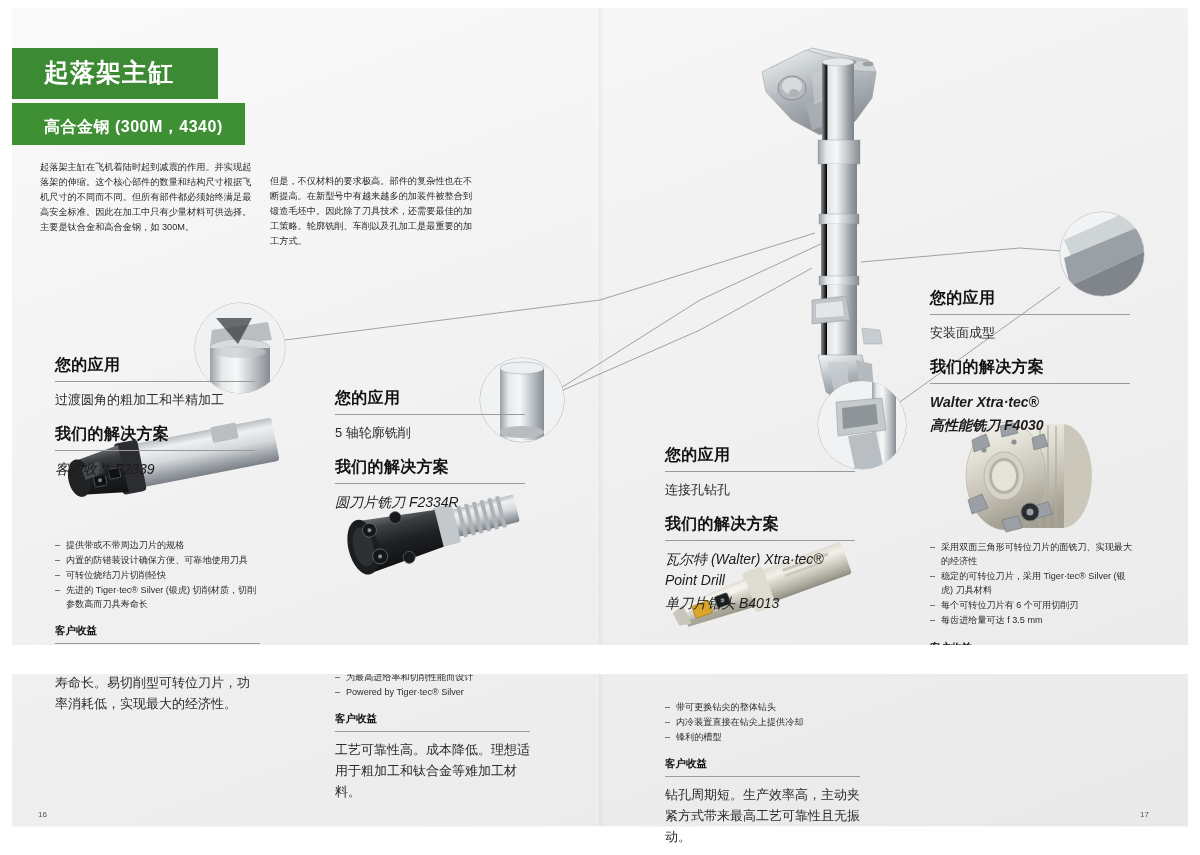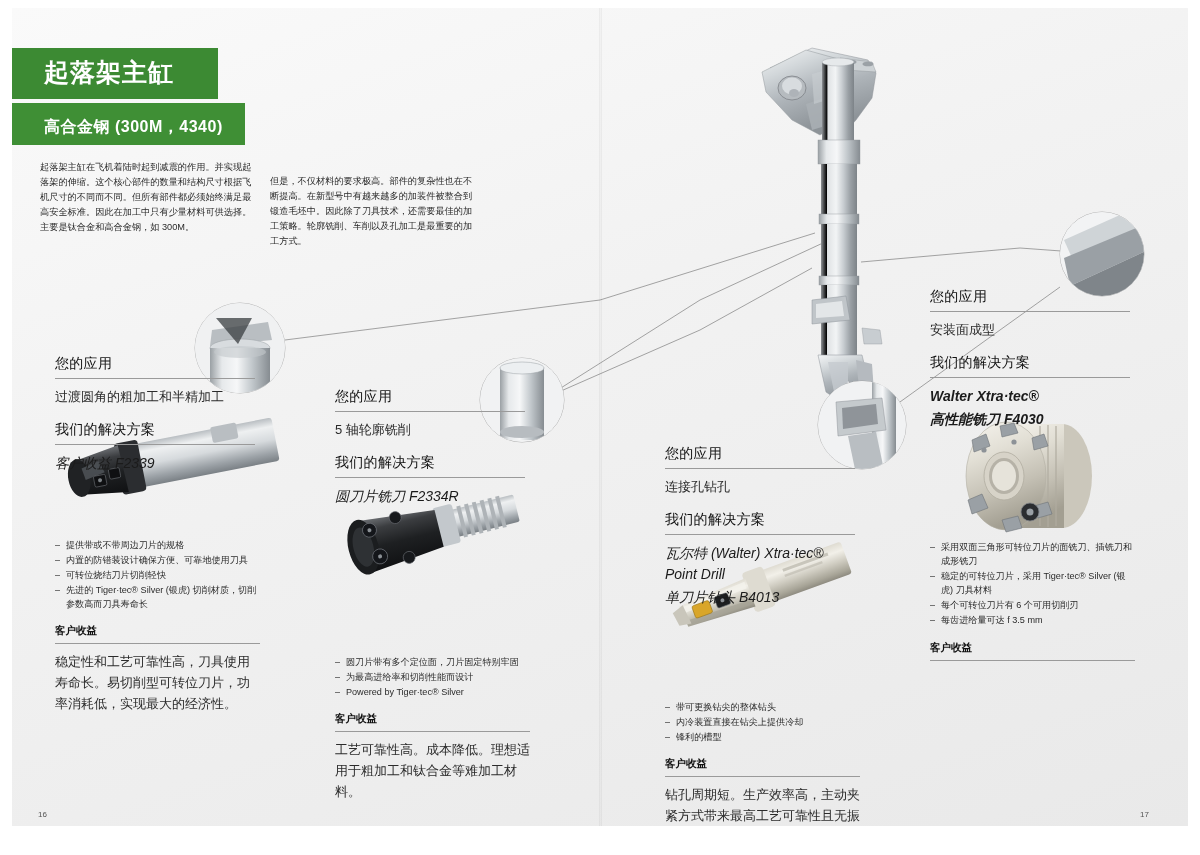--- a/index.html
+++ b/index.html
@@ -3,21 +3,21 @@
 <meta charset="utf-8">
 <style>
   html,body{margin:0;padding:0;}
   body{
     width:1200px;height:855px;overflow:hidden;
     background:#ffffff;
     font-family:"Liberation Sans","DejaVu Sans",sans-serif;
     color:#1b1b1b;
   }
   .page{
-    position:absolute;left:0;top:0;width:1200px;height:855px;
+    position:absolute;left:0;top:0;width:1200px;height:674px;
     background:
       linear-gradient(180deg,#fbfbfb 0%,#f3f3f3 35%,#ececec 100%);
   }
   
   .sheet{
     position:absolute;left:12px;top:8px;width:1176px;height:818px;
     background:linear-gradient(160deg,#fafafa 0%,#f2f2f2 40%,#e9e9e9 100%);
     box-shadow:0 0 0 1px rgba(0,0,0,.03);
   }
   .gutter{
@@ -52,21 +52,21 @@
   
   .intro{
     position:absolute;font-size:9.2px;line-height:1.62;color:#2a2a2a;
   }
   .intro.col1{left:40px;top:160px;width:215px;}
   .intro.col2{left:270px;top:174px;width:205px;}
 
   
   .block{position:absolute;}
   .block .lbl{
-    font-size:14px;font-weight:normal;color:#111;letter-spacing:.3px;
+    font-size:16px;font-weight:bold;color:#111;letter-spacing:.3px;
     padding-bottom:5px;
   }
   .block .rule{height:1px;background:#9a9a9a;margin-bottom:8px;}
   .block .val{font-size:13px;line-height:1.55;color:#2b2b2b;margin-bottom:14px;}
   .block .prod{font-size:14px;line-height:1.5;color:#1b1b1b;margin-bottom:10px;font-style:italic;}
   ul.feat{list-style:none;margin:0;padding:0;}
   ul.feat li{
     font-size:9.1px;line-height:1.55;color:#2b2b2b;
     padding-left:11px;position:relative;margin-bottom:1px;
   }
@@ -400,21 +400,21 @@
     <div class="lbl">您的应用</div>
     <div class="rule"></div>
     <div class="val">安装面成型</div>
     <div class="lbl">我们的解决方案</div>
     <div class="rule"></div>
     <div class="prod" style="font-weight:bold;">Walter Xtra·tec®</div>
     <div class="prod" style="font-weight:bold;margin-top:-8px;">高性能铣刀 F4030</div>
   </div>
   <div class="block" style="left:930px;top:540px;width:205px;">
     <ul class="feat">
-      <li>采用双面三角形可转位刀片的面铣刀、插铣刀和成形铣刀</li>
+      <li>采用双面三角形可转位刀片的面铣刀、实现最大的经济性</li>
       <li>稳定的可转位刀片，采用 Tiger·tec® Silver (银虎) 刀具材料</li>
       <li>每个可转位刀片有 6 个可用切削刃</li>
       <li>每齿进给量可达 f 3.5 mm</li>
     </ul>
     <div class="benefit-h">客户收益</div>
     <div class="rule"></div>
   </div>
 
   <div class="pgno l">16</div>
   <div class="pgno r">17</div>

